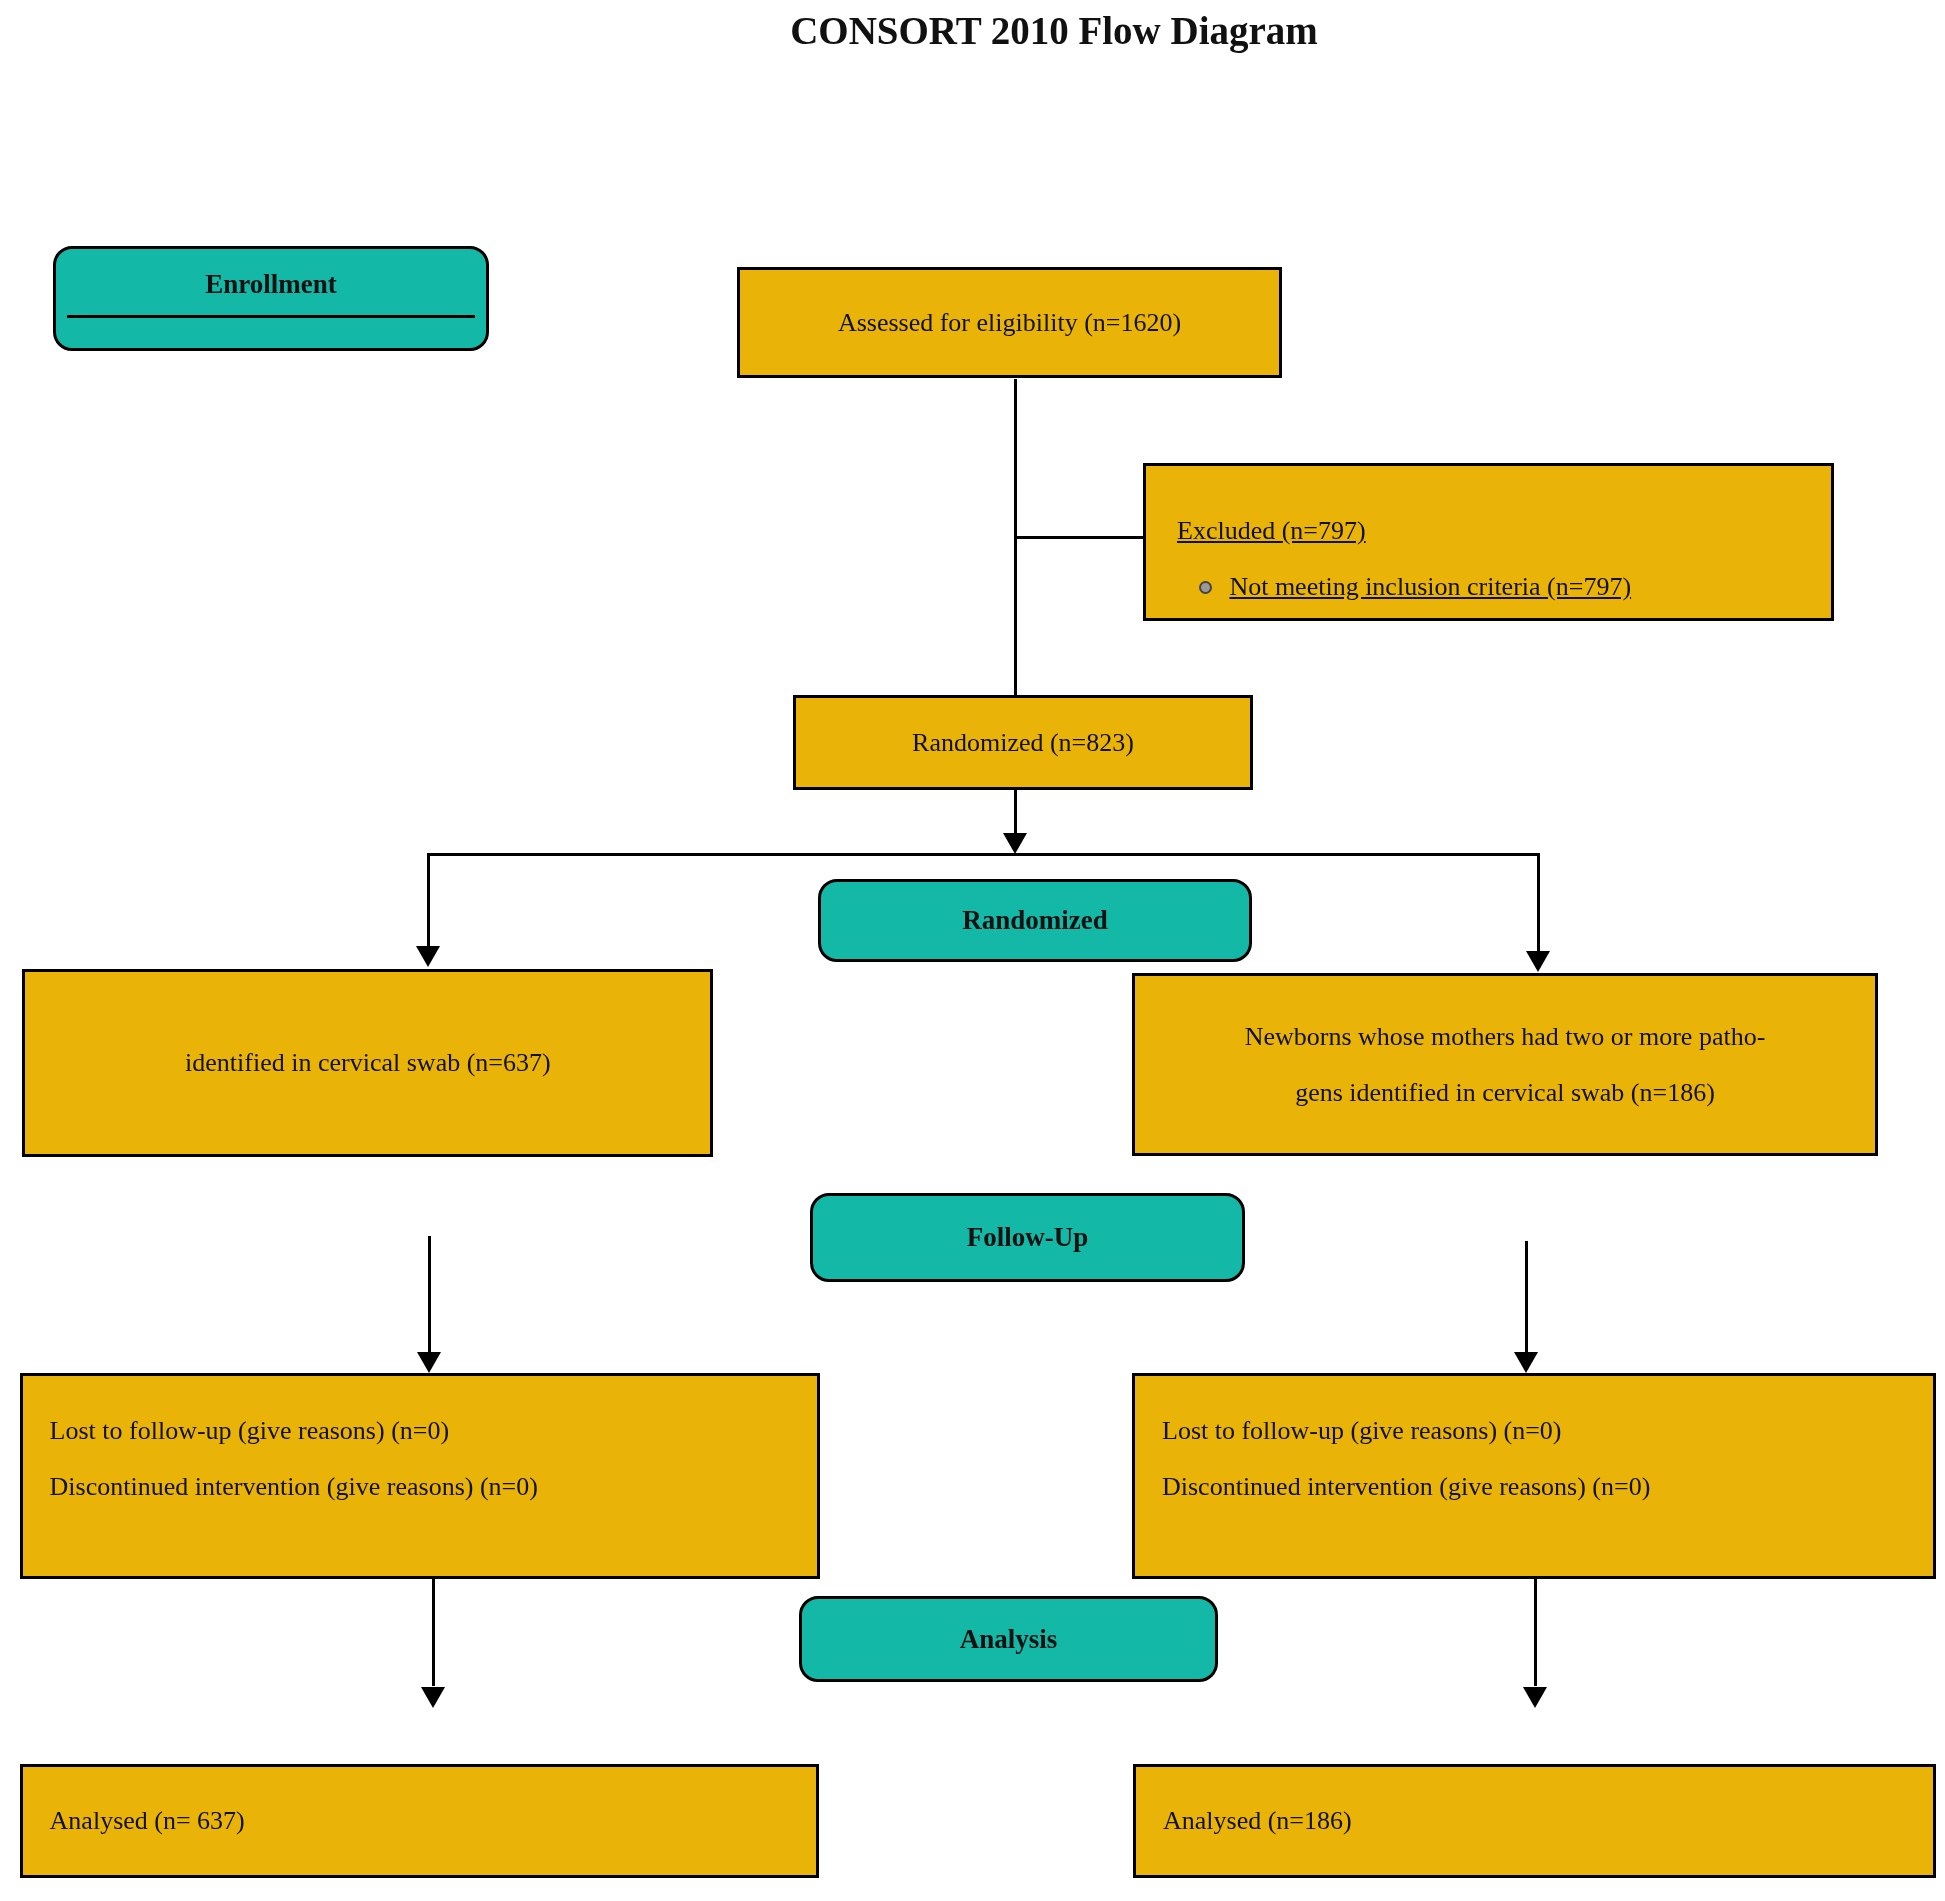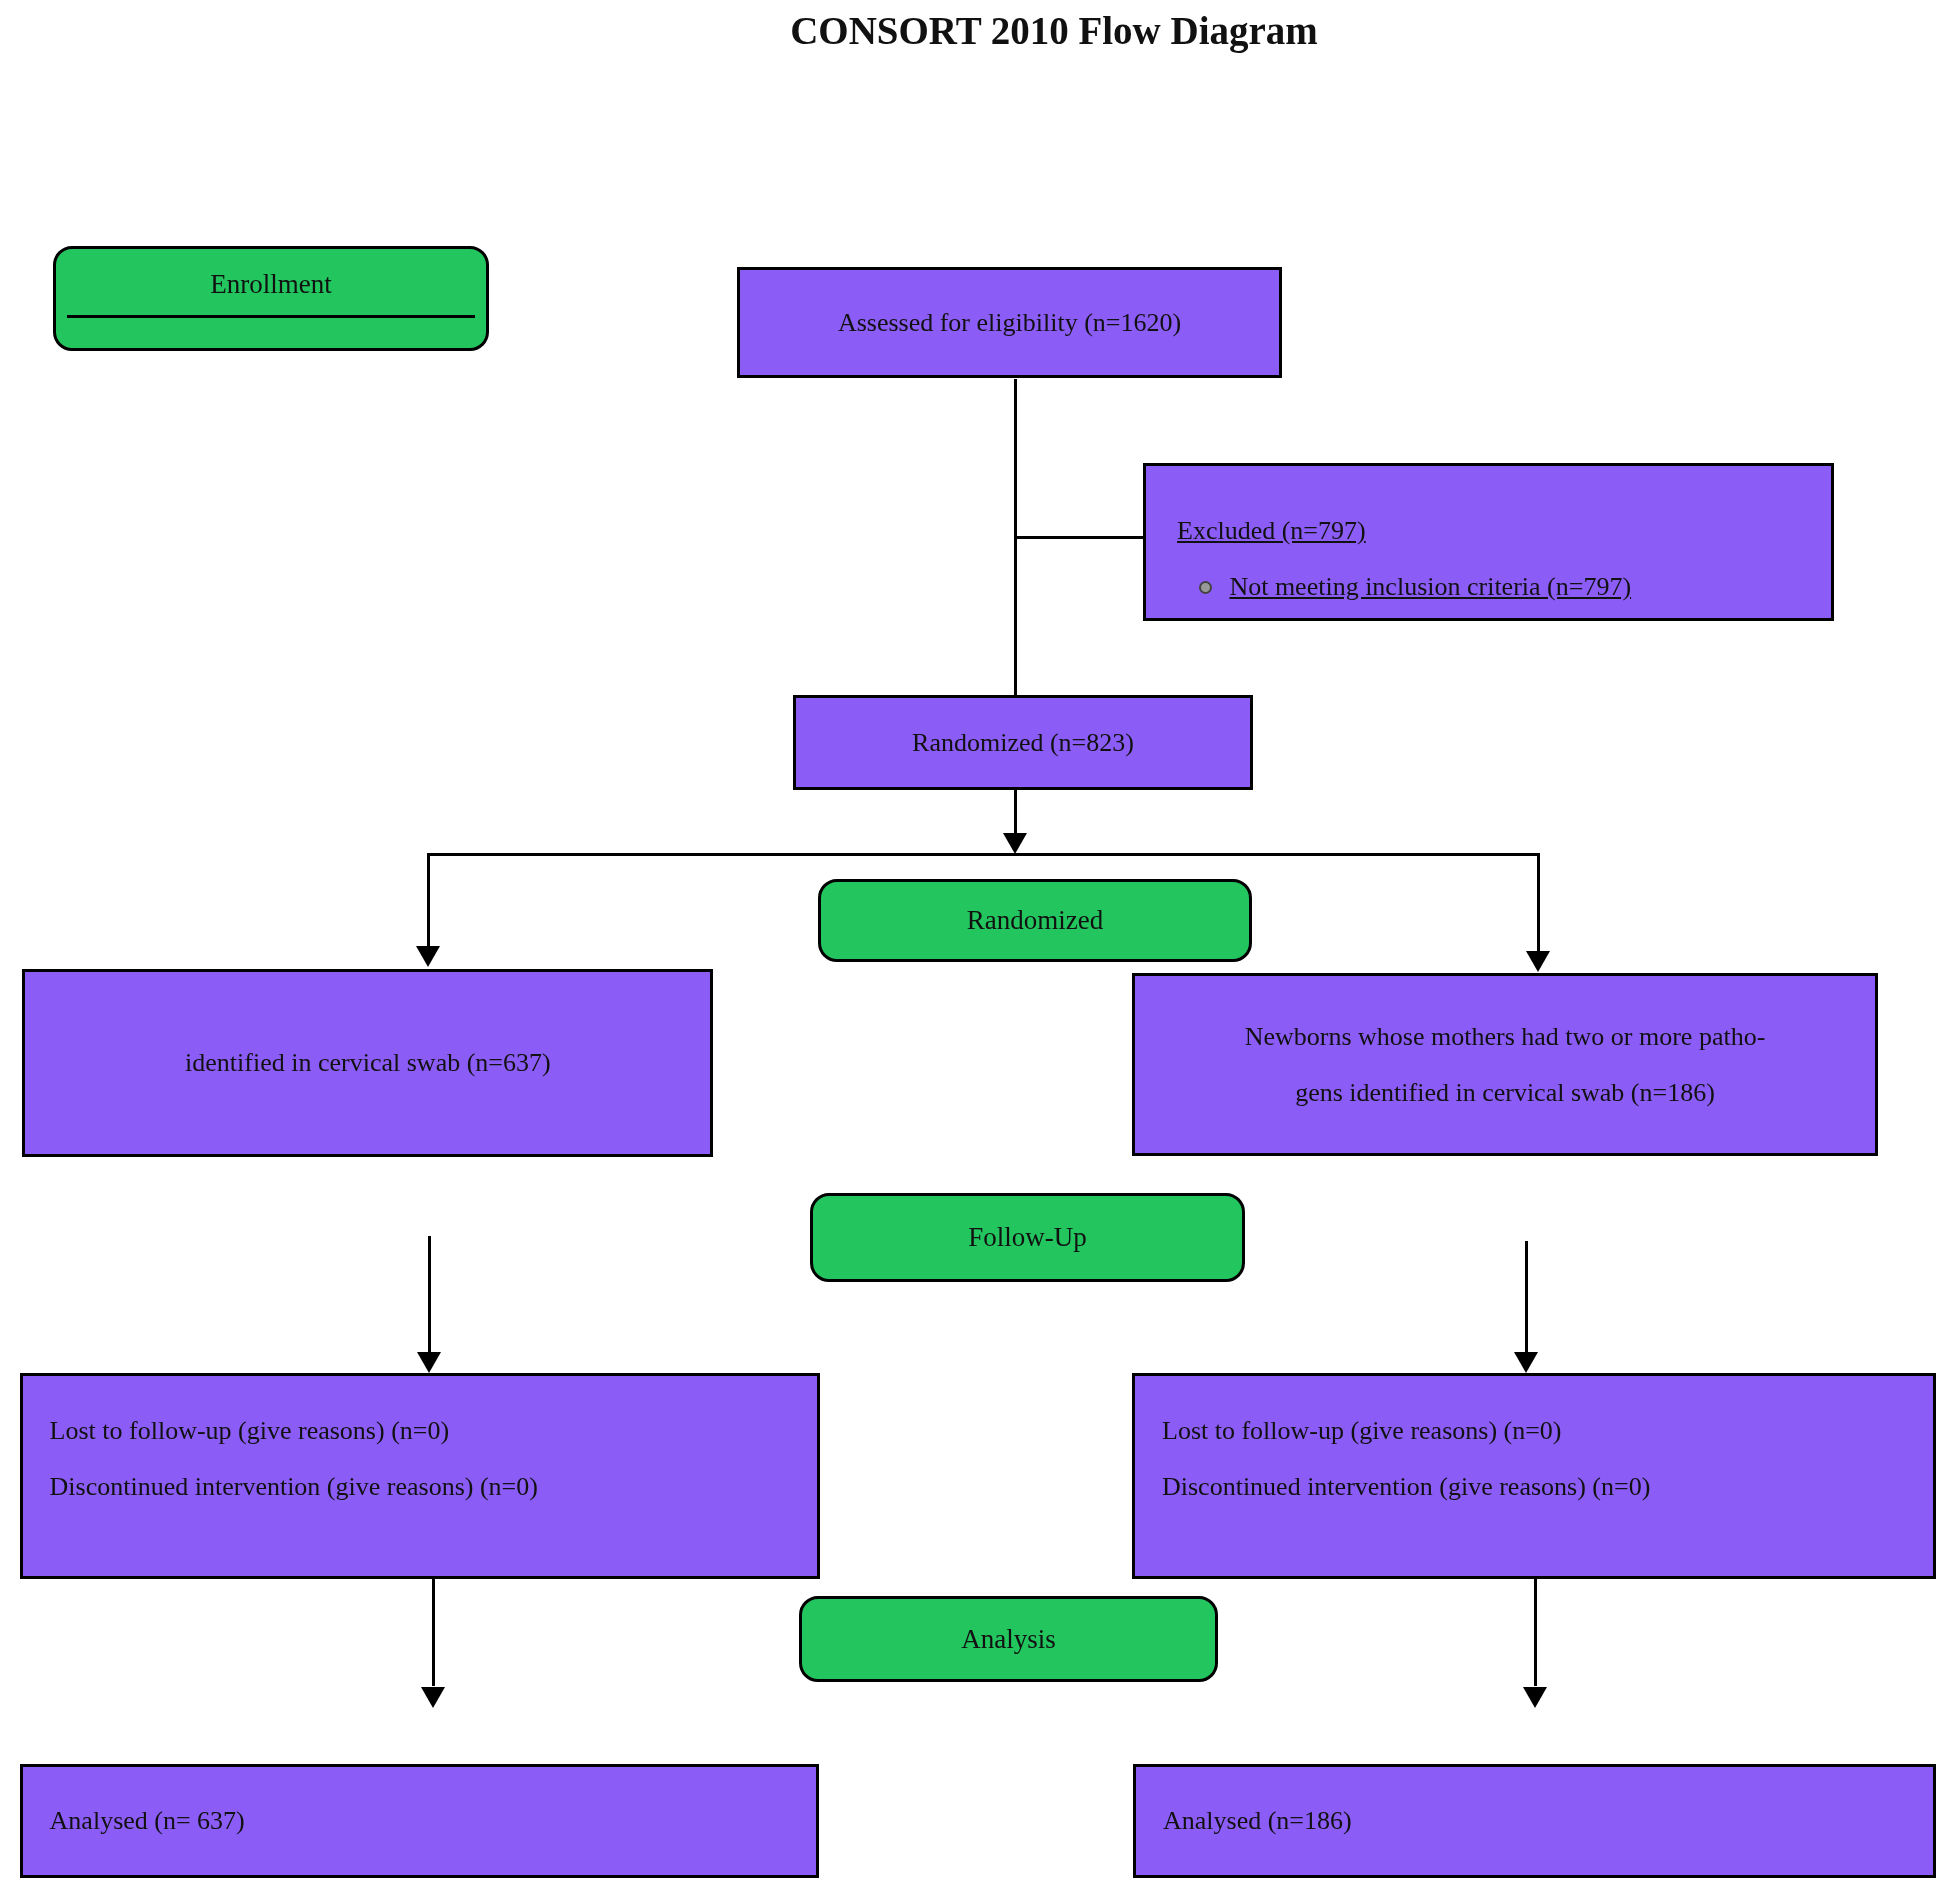--- a/index.html
+++ b/index.html
@@ -15,46 +15,46 @@
     position:absolute;
     top:7.8px;
     left:1054px;
     transform:translateX(-50%);
     font-size:39px;
     font-weight:bold;
     white-space:nowrap;
   }
   .box{
     position:absolute;
-    background:#8b5cf6;
+    background:#eab308;
     border:3.9px solid #000000;
     box-sizing:border-box;
     font-size:26px;
     line-height:56px;
   }
   .box.center{
     display:flex;
     align-items:center;
     justify-content:center;
     text-align:center;
   }
   .box.leftalign{
     padding-left:27px;
     padding-right:17px;
   }
   .badge{
     position:absolute;
-    background:#22c55e;
+    background:#14b8a6;
     border:3.4px solid #000000;
     border-radius:19px;
     box-sizing:border-box;
     display:flex;
     align-items:center;
     justify-content:center;
-    font-weight:normal;
+    font-weight:bold;
     font-size:27px;
   }
   .badge-enrollment-label{
     position:absolute;
     top:20px;
     width:100%;
     text-align:center;
   }
   .badge-underline{
     position:absolute;

